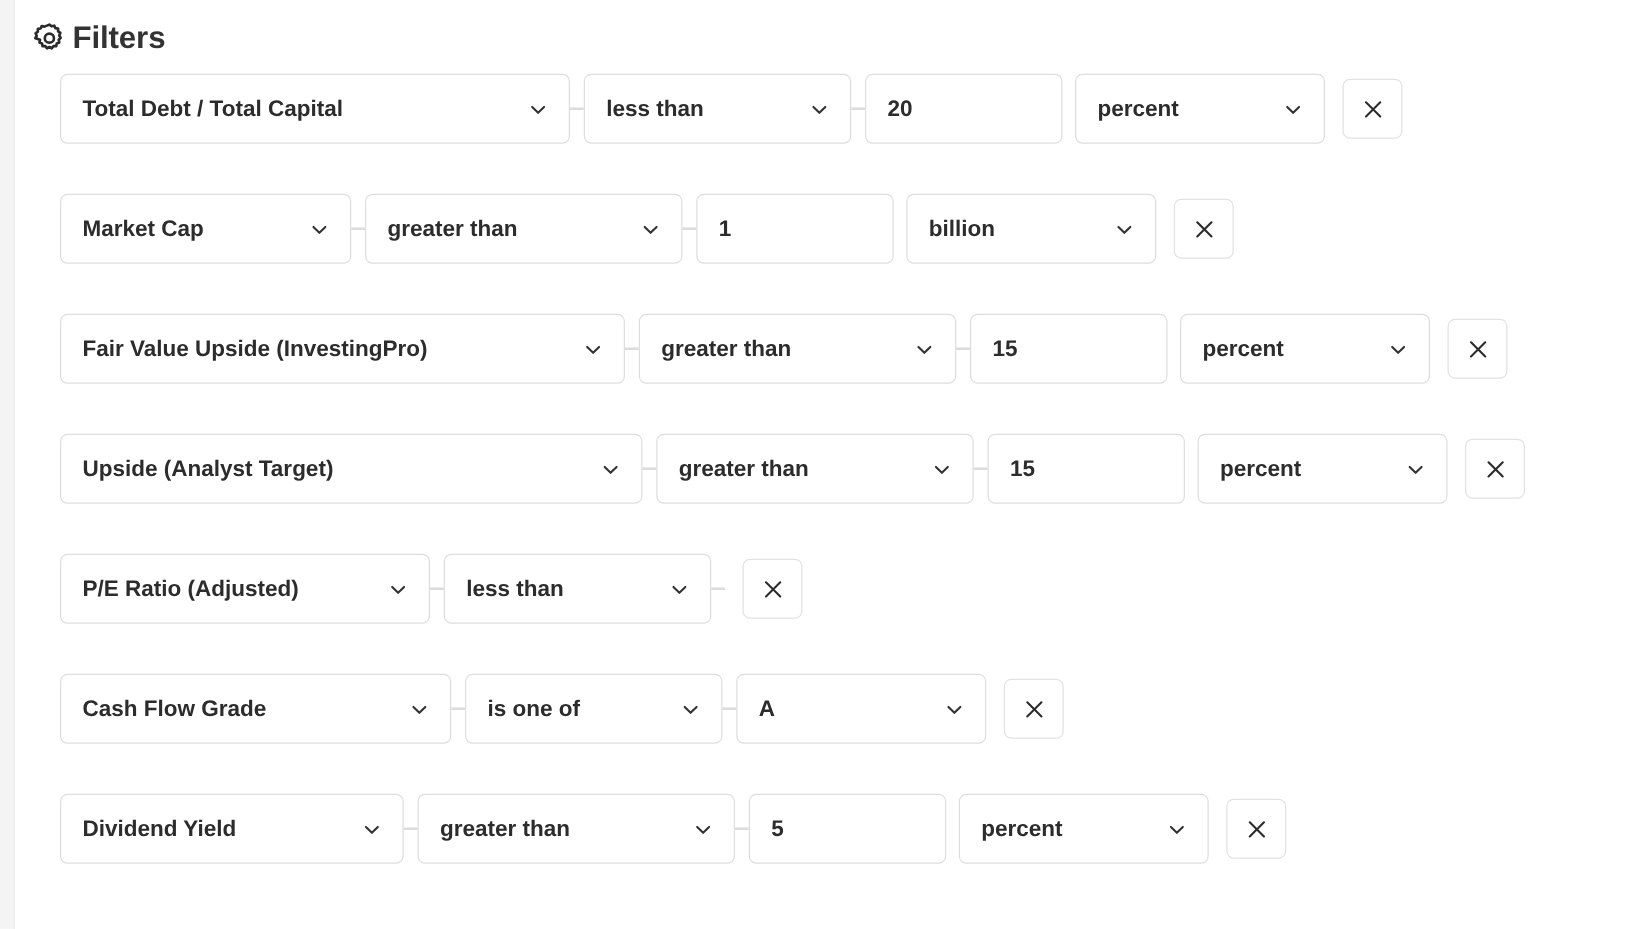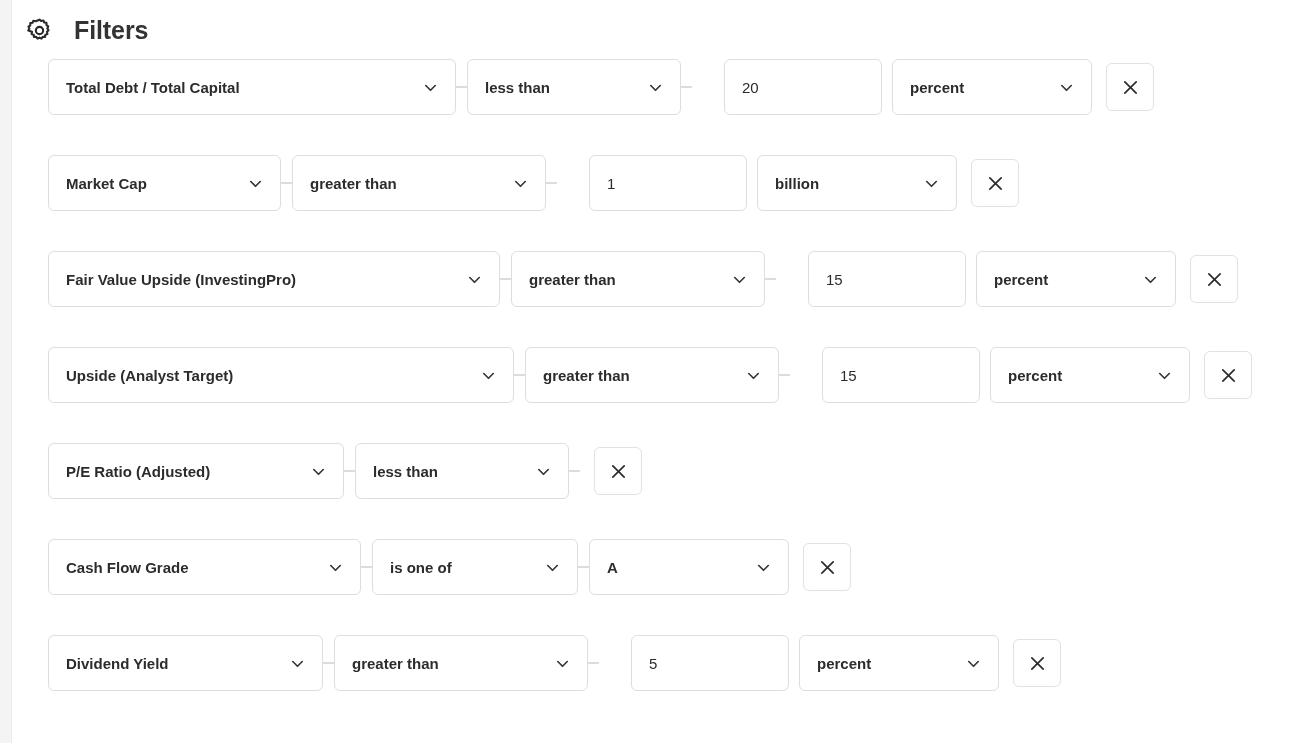--- a/index.html
+++ b/index.html
@@ -28,21 +28,21 @@
     left: 12px;
     top: 0;
     right: 0;
     bottom: 0;
     background: #ffffff;
     padding: 0;
   }
   .panel-header {
     display: flex;
     align-items: center;
-    gap: 21px;
+    gap: 5px;
     padding: 14px 0 0 14px;
     height: 46px;
     box-sizing: border-box;
   }
   .gear-icon {
     width: 27px;
     height: 27px;
     flex: 0 0 auto;
     display: block;
   }
@@ -67,35 +67,34 @@
   .field {
     height: 56px;
     box-sizing: border-box;
     border: 1.5px solid #dedede;
     border-radius: 6px;
     background: #ffffff;
     display: flex;
     align-items: center;
     justify-content: space-between;
     padding: 0 15px 0 17px;
-    font-size: 15px;
+    font-size: 18px;
     color: #2c2c2c;
     white-space: nowrap;
   }
   .field.select {
     font-weight: bold;
   }
   .field.select .label {
     padding-right: 24px;
   }
   .field.value {
-    font-weight: normal;
+    font-weight: bold;
     justify-content: flex-start;
     padding-right: 13px;
-    margin-left: 32px;
   }
   .chev {
     width: 19px;
     height: 19px;
     flex: 0 0 auto;
     display: block;
   }
   .connector {
     width: 11px;
     height: 1.5px;

